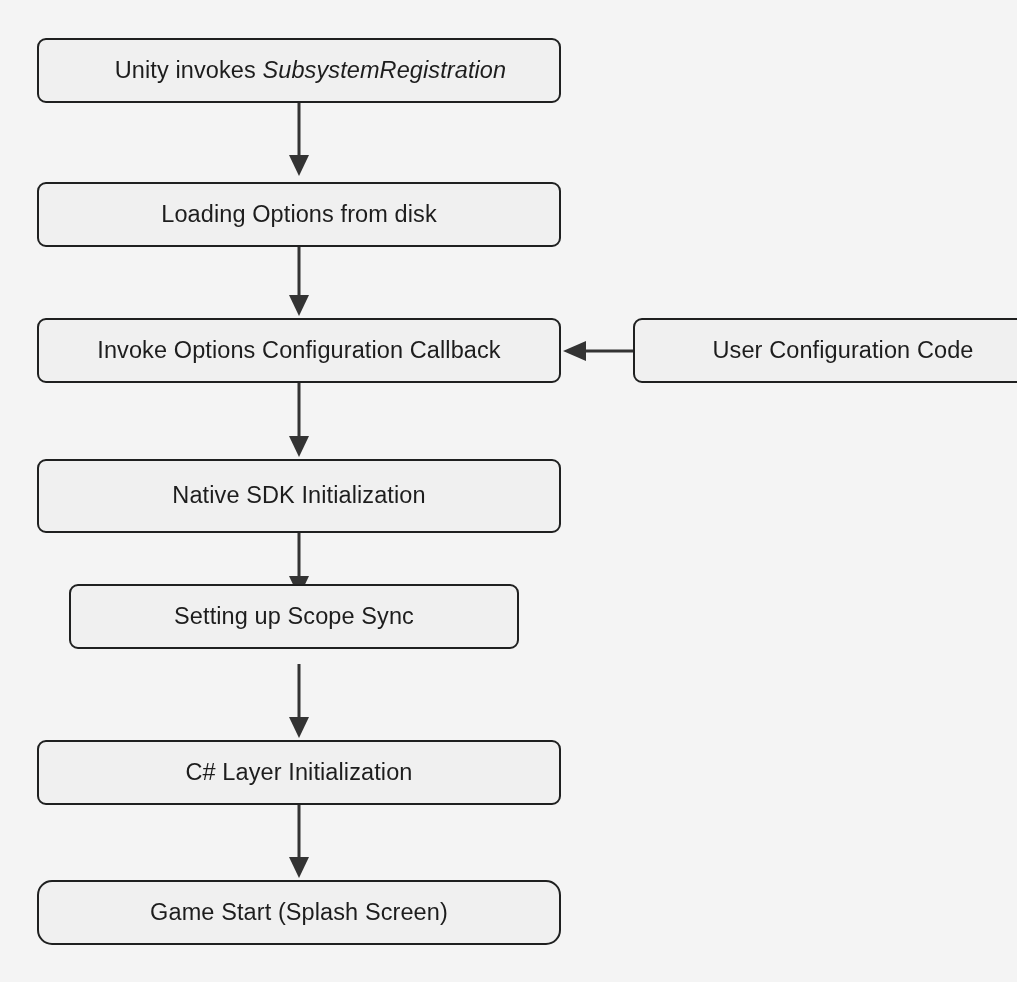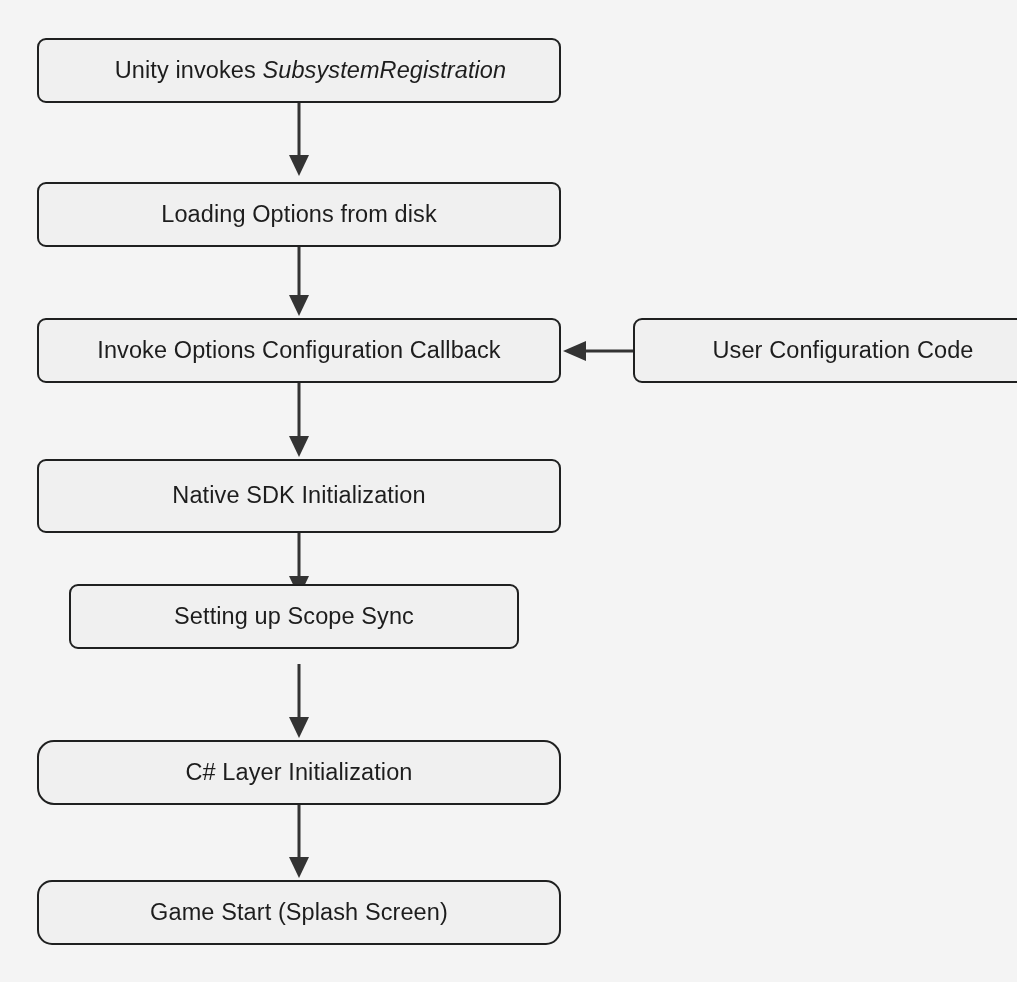--- a/index.html
+++ b/index.html
@@ -109,21 +109,21 @@
   </div>
 
   <div class="node" style="left:37px; top:459px; width:524px; height:74px;">
     <span class="node-label">Native SDK Initialization</span>
   </div>
 
   <div class="node" style="left:37px; top:584px; width:450px; height:65px;margin-left:32px;">
     <span class="node-label">Setting up Scope Sync</span>
   </div>
 
-  <div class="node" style="left:37px; top:740px; width:524px; height:65px;border-radius:17px;">
+  <div class="node" style="left:37px; top:740px; width:524px; height:65px;">
     <span class="node-label">C# Layer Initialization</span>
   </div>
 
   <div class="node" style="left:37px; top:880px; width:524px; height:65px;border-radius:15px;">
     <span class="node-label">Game Start (Splash Screen)</span>
   </div>
 
   <div class="node" style="left:633px; top:318px; width:420px; height:65px;">
     <span class="node-label">User Configuration Code</span>
   </div>

